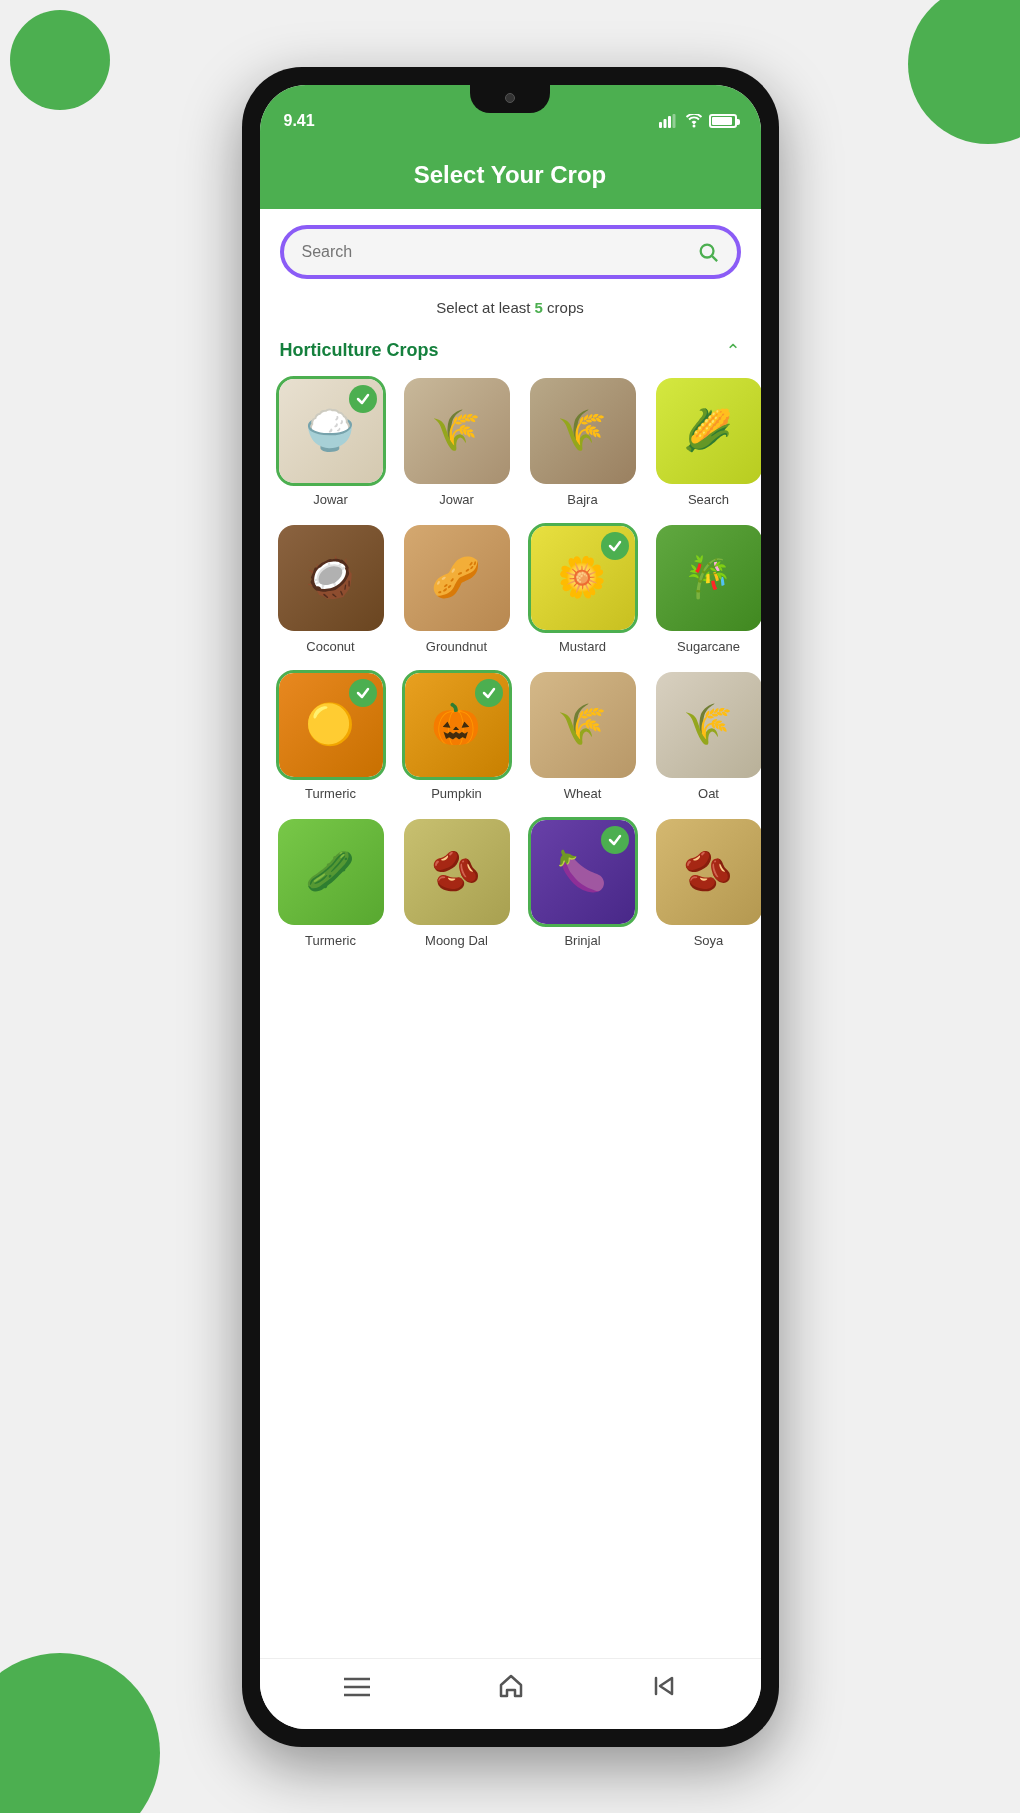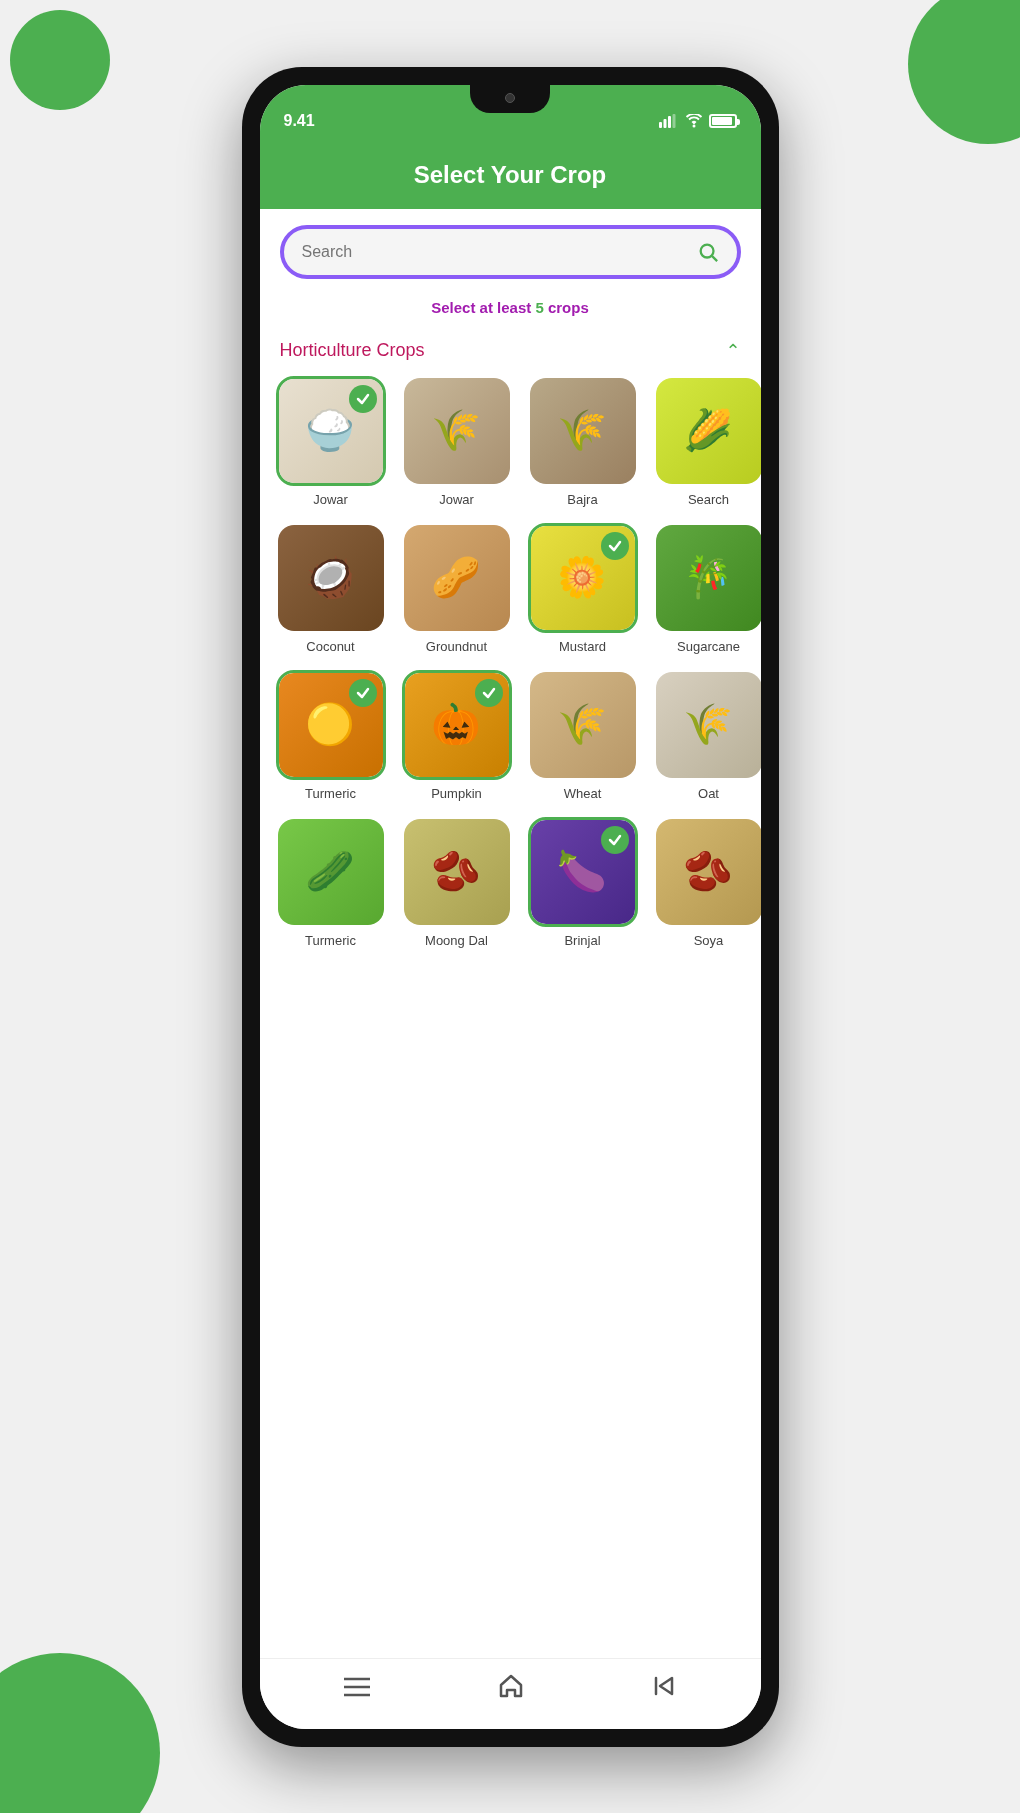--- a/index.html
+++ b/index.html
@@ -188,35 +188,35 @@
     }
 
     
     .info-text {
       text-align: center;
       color: #888;
       font-size: 15px;
       padding: 4px 0 16px;
     }
     .info-text span {
-      color: #a21caf;
-      font-weight: 700;
+      color: #404040;
+      font-weight: 400;
     }
 
     
     .section-header {
       display: flex;
       align-items: center;
       justify-content: space-between;
       padding: 8px 20px 14px;
     }
     .section-title {
-      color: #be185d;
+      color: #15803d;
       font-size: 18px;
-      font-weight: 400;
+      font-weight: 700;
     }
     .chevron-icon {
       color: #4caf50;
       font-size: 18px;
     }
 
     
     .crop-grid {
       display: grid;
       grid-template-columns: repeat(4, 1fr);

